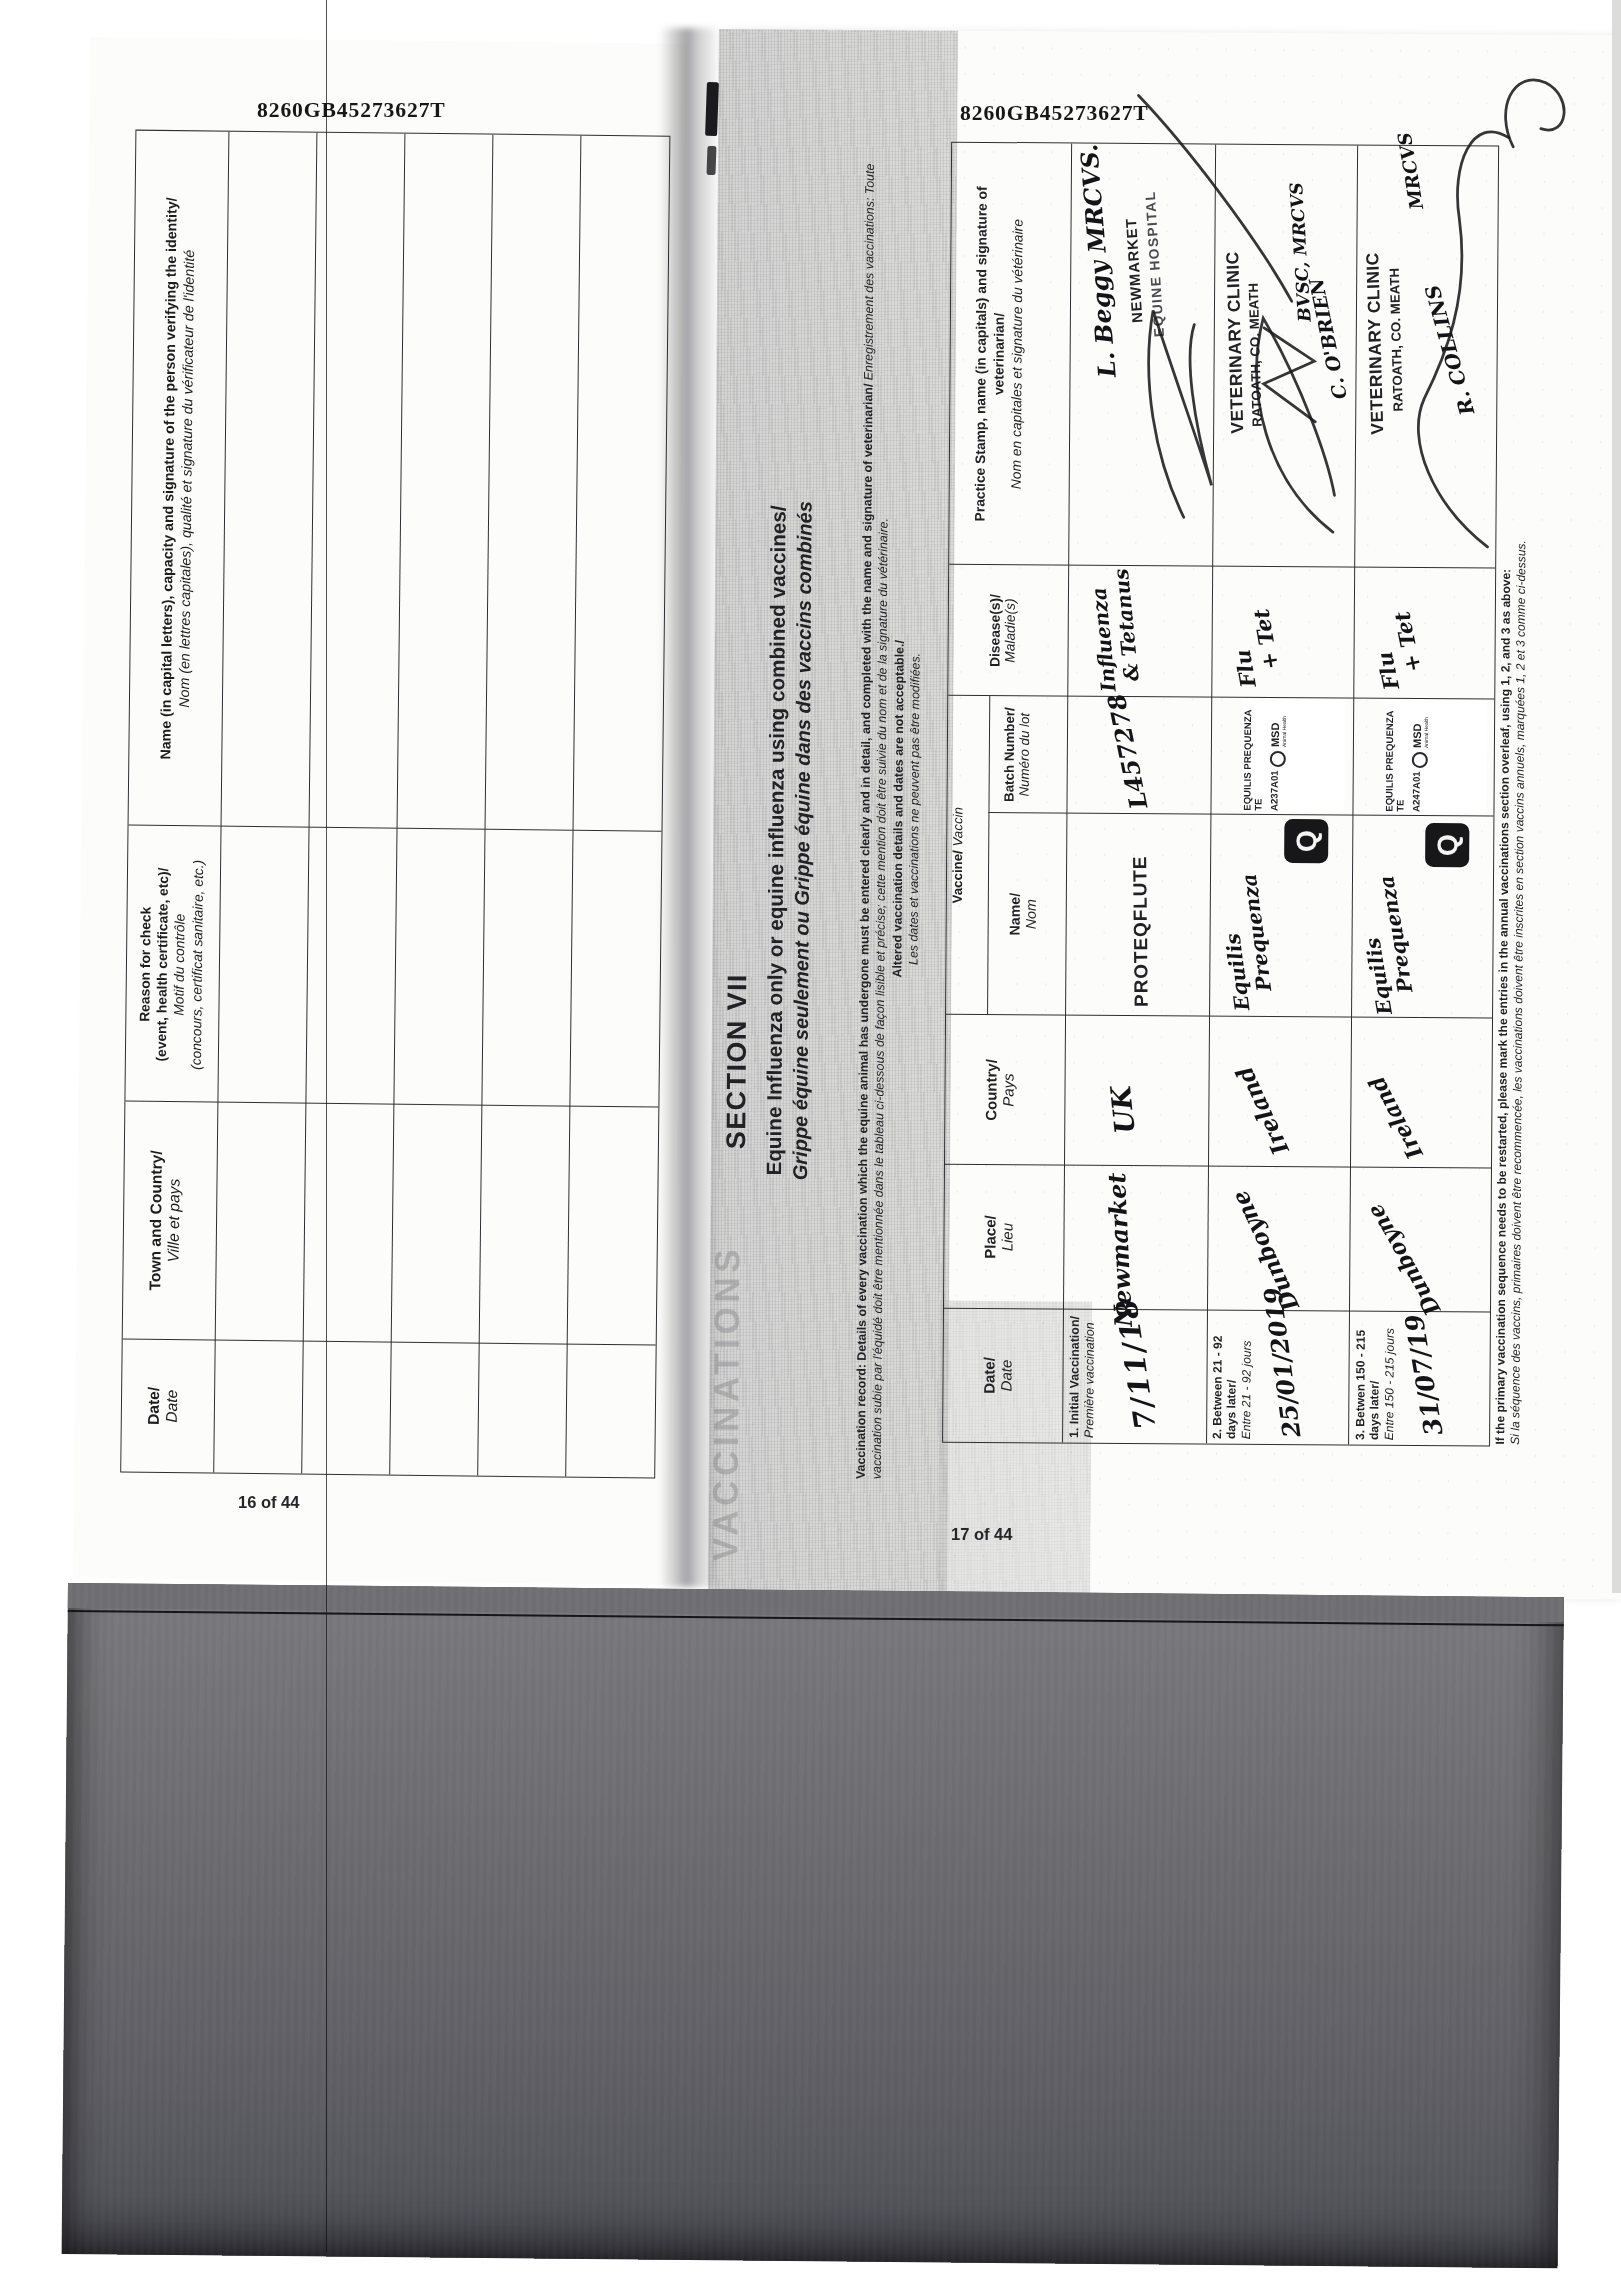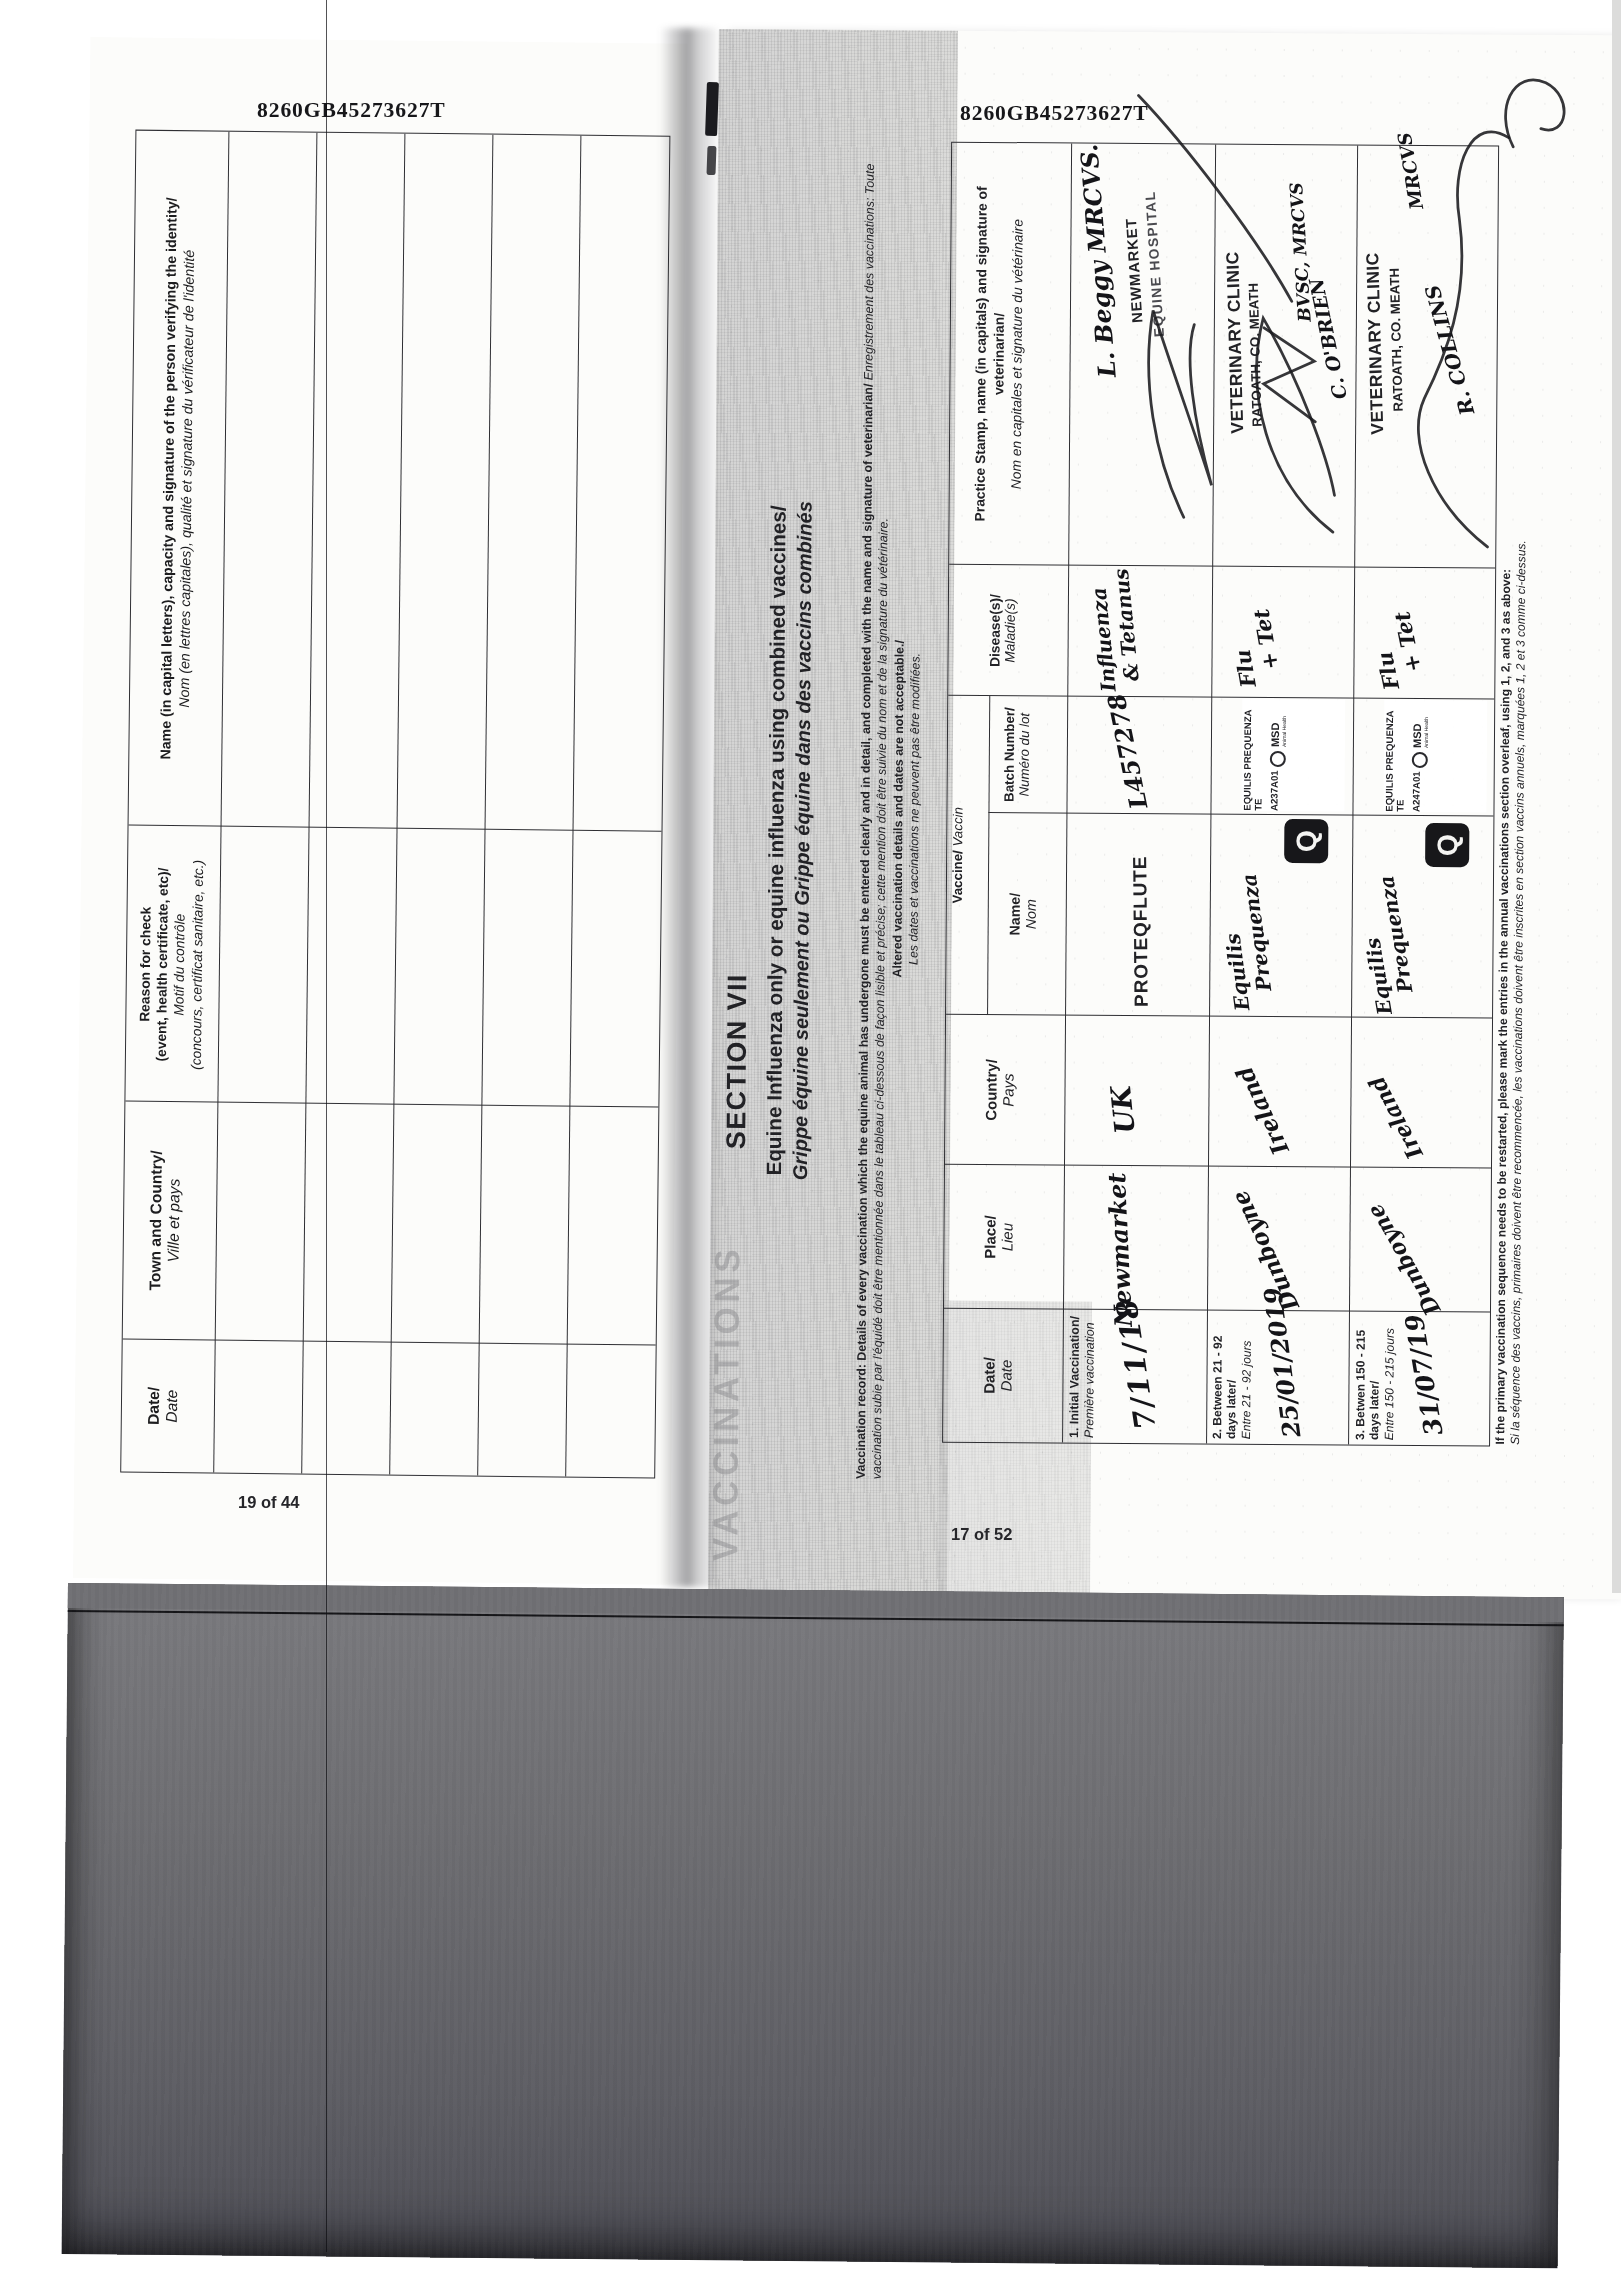--- a/index.html
+++ b/index.html
@@ -284,22 +284,22 @@
       <path d="M3268 915 C3160 1020 2960 1175 2822 1252"></path>
       <path d="M2320 1345 C2430 1200 2625 1150 2785 1190 C2645 1272 2485 1332 2400 1348"></path>
       <path d="M2560 1305 L2642 1192 L2692 1302 L2764 1192"></path>
       <path d="M2290 1682 C2382 1562 2522 1502 2612 1542 C2702 1586 2832 1640 3002 1616 C3122 1596 3232 1642 3182 1722"></path>
       <path d="M3162 1732 C3242 1690 3332 1730 3302 1802 C3272 1862 3182 1852 3202 1792"></path>
     </svg>
   </div>
 
   <div class="code" style="left:257px;top:98px;">8260GB45273627T</div>
   <div class="code" style="left:960px;top:101px;">8260GB45273627T</div>
-  <div class="pagenum" style="left:238px;top:1493px;">19 of 44</div>
-  <div class="pagenum" style="left:951px;top:1525px;">17 of 52</div>
+  <div class="pagenum" style="left:238px;top:1493px;">16 of 44</div>
+  <div class="pagenum" style="left:951px;top:1525px;">17 of 44</div>
 
   <div class="bed">
     <div class="band"></div>
     <div class="stitch"></div>
     <div class="tex"></div>
   </div>
 
   <div class="fold"></div>
 
 </div>

